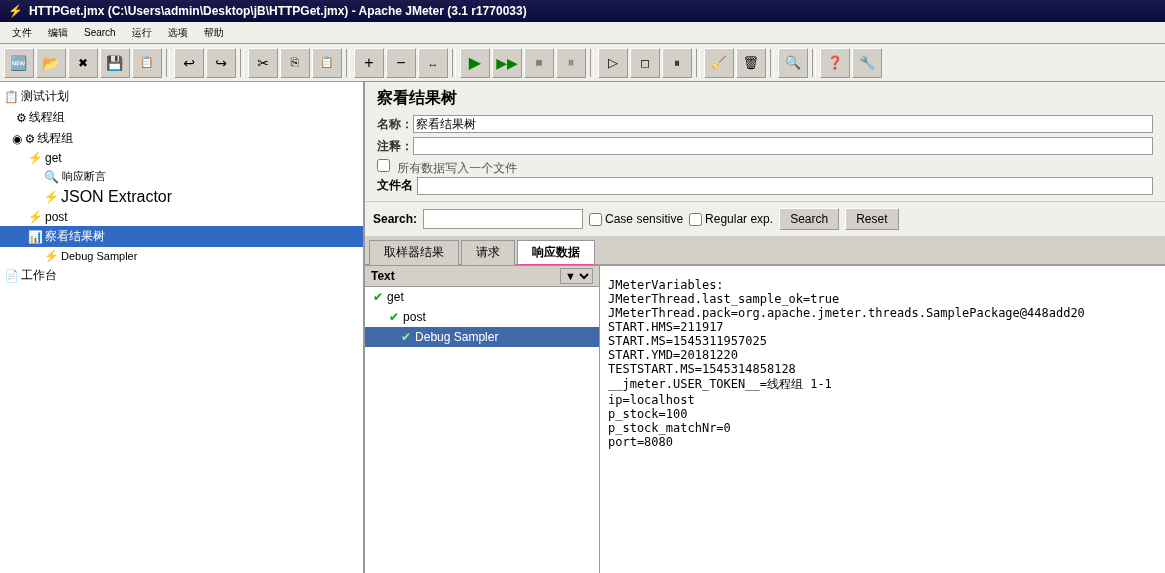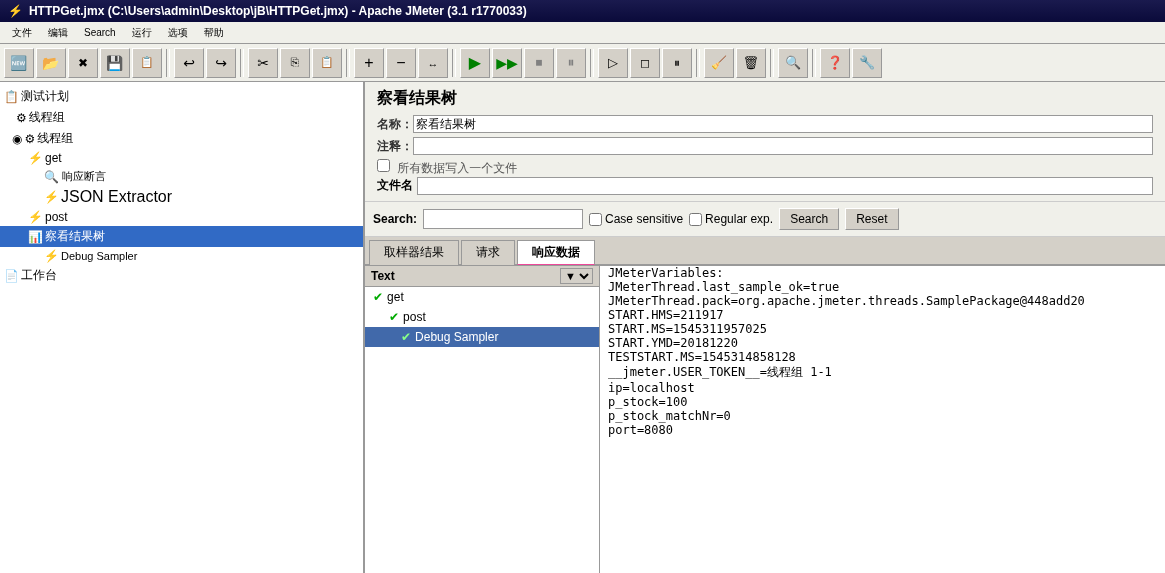--- a/index.html
+++ b/index.html
@@ -255,21 +255,21 @@
       color: red;
       font-size: 18px;
       font-weight: bold;
     }
 
     
     #text-panel {
       flex: 1;
       background: white;
       overflow-y: auto;
-      padding: 0 8px;
+      padding: 12px 8px;
       font-size: 12px;
       font-family: monospace;
       white-space: pre-wrap;
       color: #000;
     }
   </style>
 </head>
 <body>
 
 <div id="title-bar">

